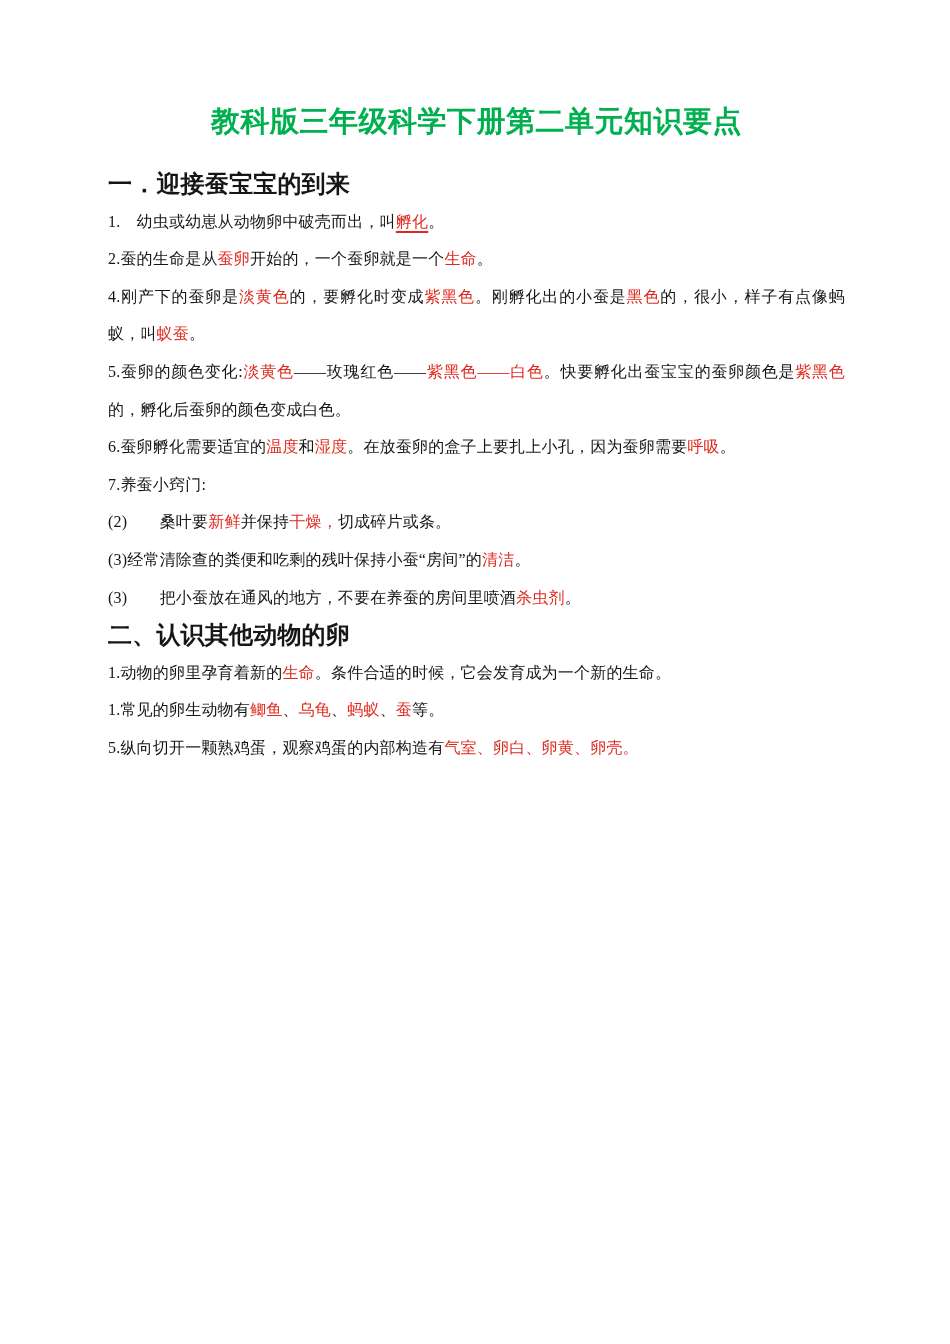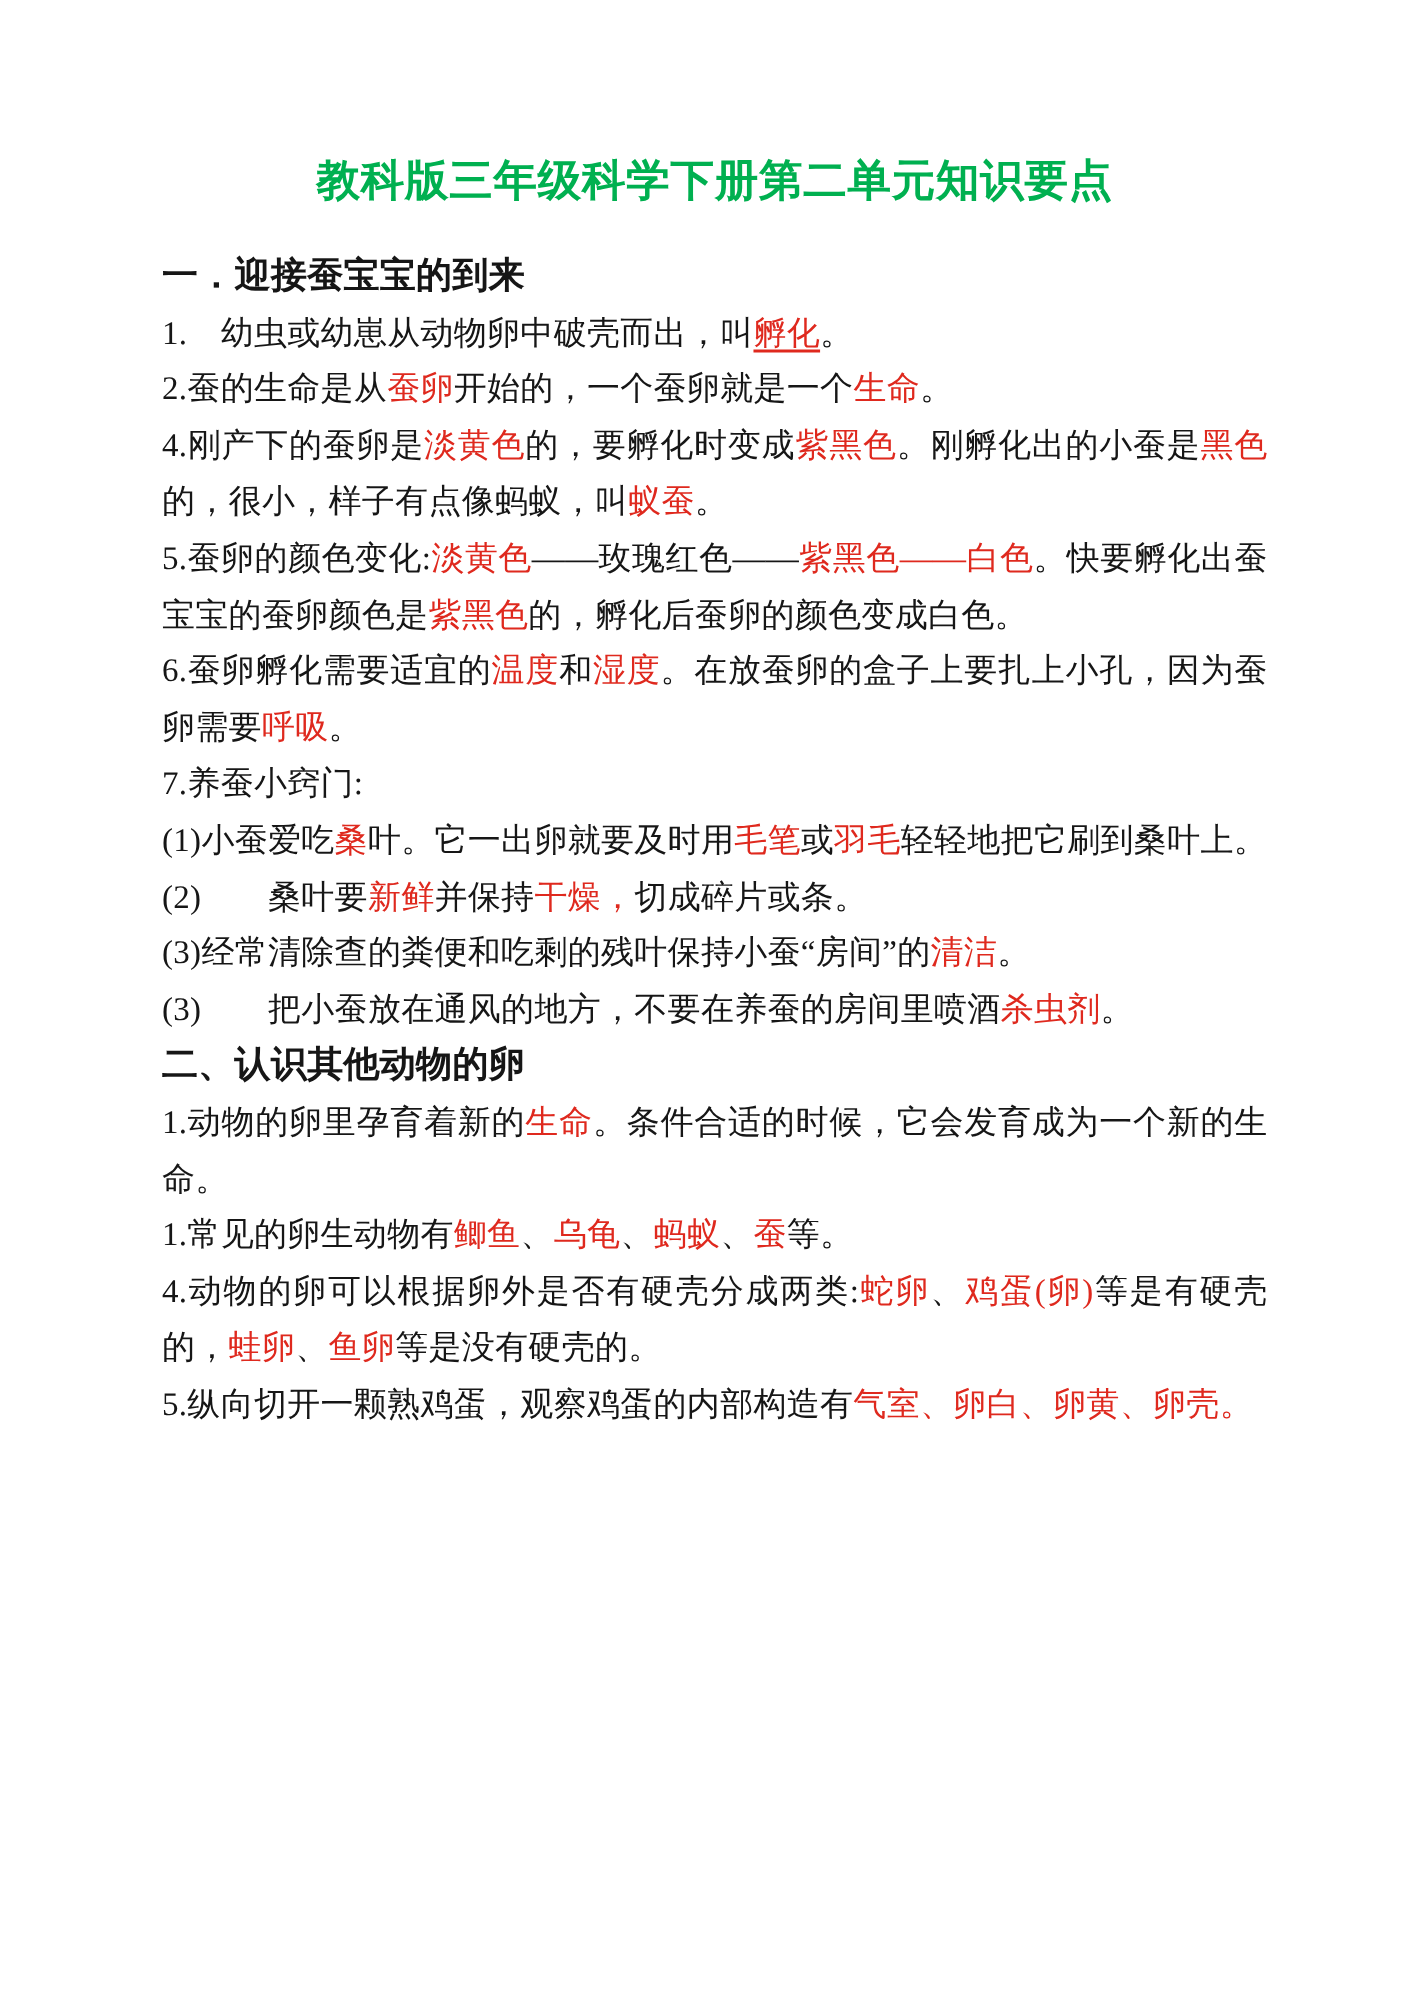--- a/index.html
+++ b/index.html
@@ -22,21 +22,21 @@
     font-family:"Liberation Sans","DejaVu Sans",sans-serif;
     font-weight:bold;
     font-size:29px;
     line-height:38px;
     color:var(--green);
     text-align:center;
     margin:0 0 25px 0;
     letter-spacing:0.5px;
   }
   .para{
-    font-size:22px;
+    font-size:16px;
     line-height:37.6px;
     margin:0;
     text-align:justify;
     letter-spacing:0.2px;
   }
   .para.heading{
     font-family:"Liberation Sans","DejaVu Sans",sans-serif;
     font-weight:bold;
     font-size:24px;
   }
@@ -49,23 +49,21 @@
 <div class="page">
   <h1 class="doc-title">教科版三年级科学下册第二单元知识要点</h1>
   <div>
       <div class="para heading"><span>一．迎接蚕宝宝的到来</span></div>
       <div class="para"><span>1.　幼虫或幼崽从动物卵中破壳而出，叫</span><span class="red ul">孵化</span><span>。</span></div>
       <div class="para"><span>2.蚕的生命是从</span><span class="red">蚕卵</span><span>开始的，一个蚕卵就是一个</span><span class="red">生命</span><span>。</span></div>
       <div class="para"><span>4.刚产下的蚕卵是</span><span class="red">淡黄色</span><span>的，要孵化时变成</span><span class="red">紫黑色</span><span>。刚孵化出的小蚕是</span><span class="red">黑色</span><span>的，很小，样子有点像蚂蚁，叫</span><span class="red">蚁蚕</span><span>。</span></div>
       <div class="para"><span>5.蚕卵的颜色变化:</span><span class="red">淡黄色</span><span>——玫瑰红色——</span><span class="red">紫黑色——白色</span><span>。快要孵化出蚕宝宝的蚕卵颜色是</span><span class="red">紫黑色</span><span>的，孵化后蚕卵的颜色变成白色。</span></div>
       <div class="para"><span>6.蚕卵孵化需要适宜的</span><span class="red">温度</span><span>和</span><span class="red">湿度</span><span>。在放蚕卵的盒子上要扎上小孔，因为蚕卵需要</span><span class="red">呼吸</span><span>。</span></div>
       <div class="para"><span>7.养蚕小窍门:</span></div>
-      <div class="para"><span>(1)小蚕爱吃</span><span class="red">桑</span><span>叶。它一出卵就要及时用</span><span class="red">毛笔</span><span>或</span><span class="red">羽毛</span><span>轻轻地把它刷到桑叶上。</span></div>
       <div class="para"><span>(2)　　桑叶要</span><span class="red">新鲜</span><span>并保持</span><span class="red">干燥，</span><span>切成碎片或条。</span></div>
       <div class="para"><span>(3)经常清除查的粪便和吃剩的残叶保持小蚕“房间”的</span><span class="red">清洁</span><span>。</span></div>
       <div class="para"><span>(3)　　把小蚕放在通风的地方，不要在养蚕的房间里喷酒</span><span class="red">杀虫剂</span><span>。</span></div>
       <div class="para heading"><span>二、认识其他动物的卵</span></div>
       <div class="para"><span>1.动物的卵里孕育着新的</span><span class="red">生命</span><span>。条件合适的时候，它会发育成为一个新的生命。</span></div>
       <div class="para"><span>1.常见的卵生动物有</span><span class="red">鲫鱼</span><span>、</span><span class="red">乌龟</span><span>、</span><span class="red">蚂蚁</span><span>、</span><span class="red">蚕</span><span>等。</span></div>
-      <div class="para"><span>4.动物的卵可以根据卵外是否有硬壳分成两类:</span><span class="red">蛇卵</span><span>、</span><span class="red">鸡蛋(卵)</span><span>等是有硬壳的，</span><span class="red">蛙卵</span><span>、</span><span class="red">鱼卵</span><span>等是没有硬壳的。</span></div>
       <div class="para"><span>5.纵向切开一颗熟鸡蛋，观察鸡蛋的内部构造有</span><span class="red">气室、卵白、卵黄、卵壳。</span></div>
     </div>
 </div>
 
 </body></html>

